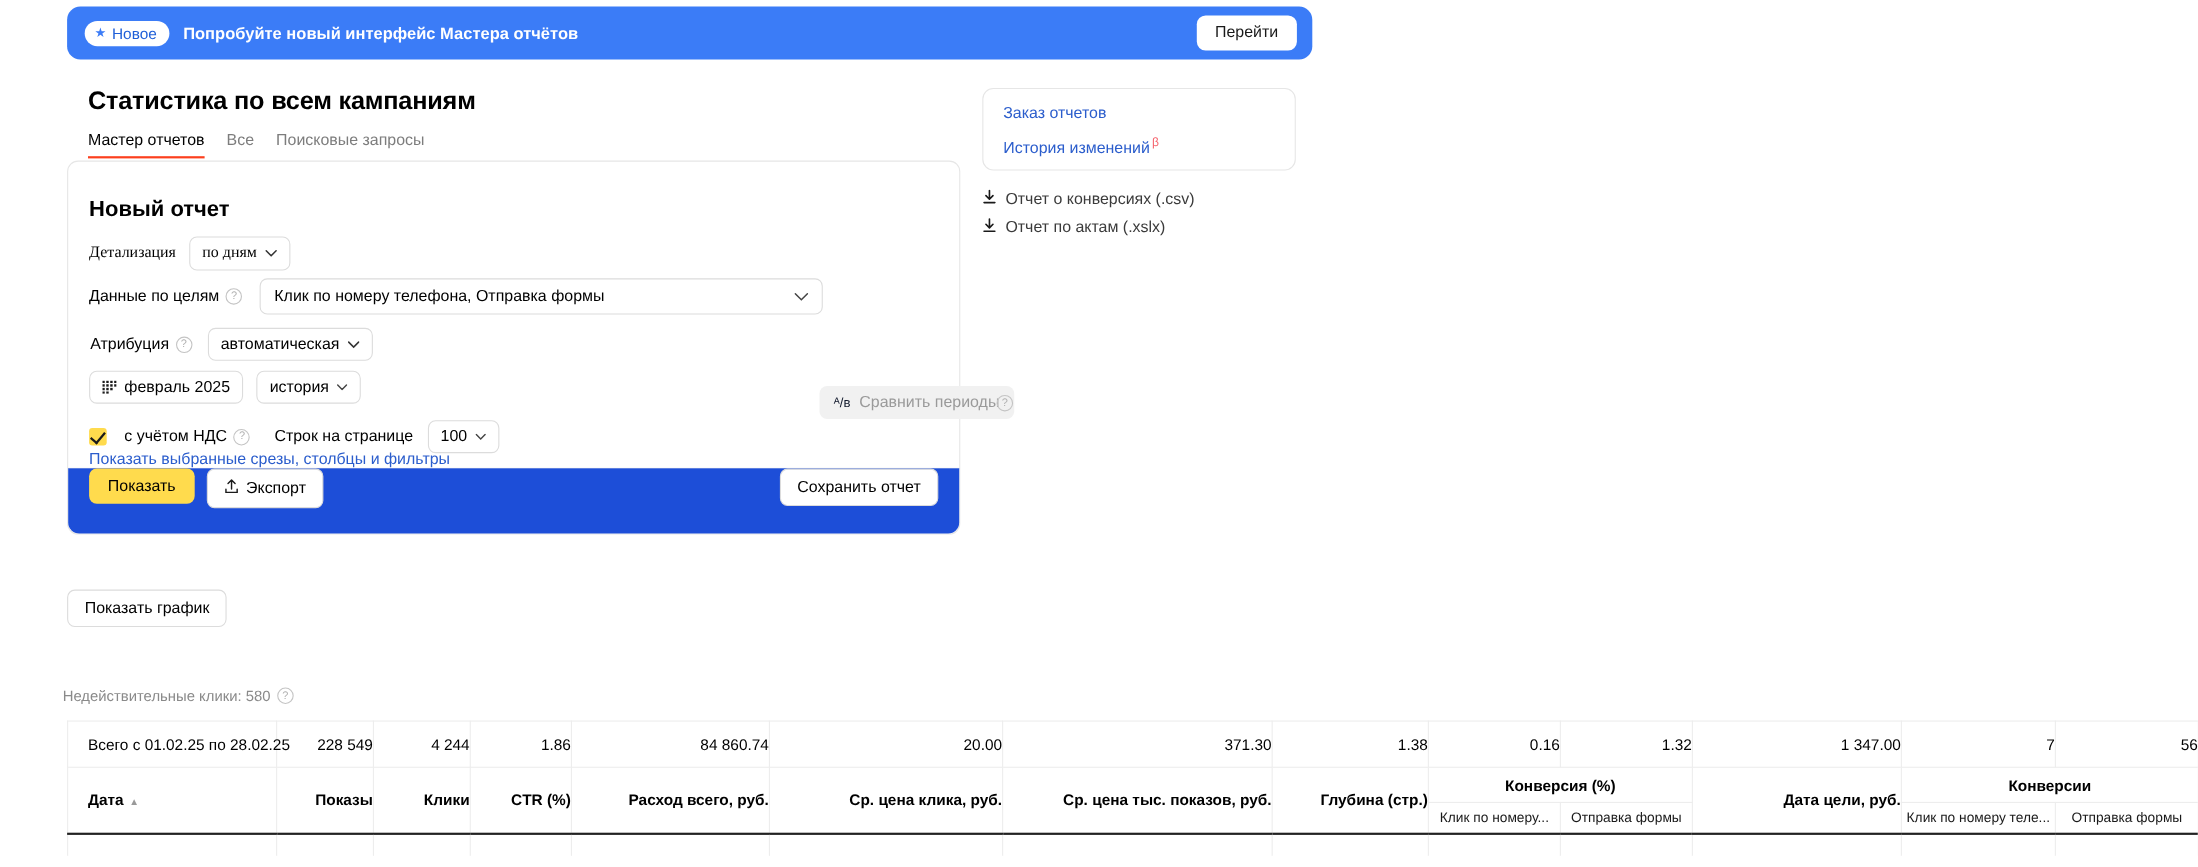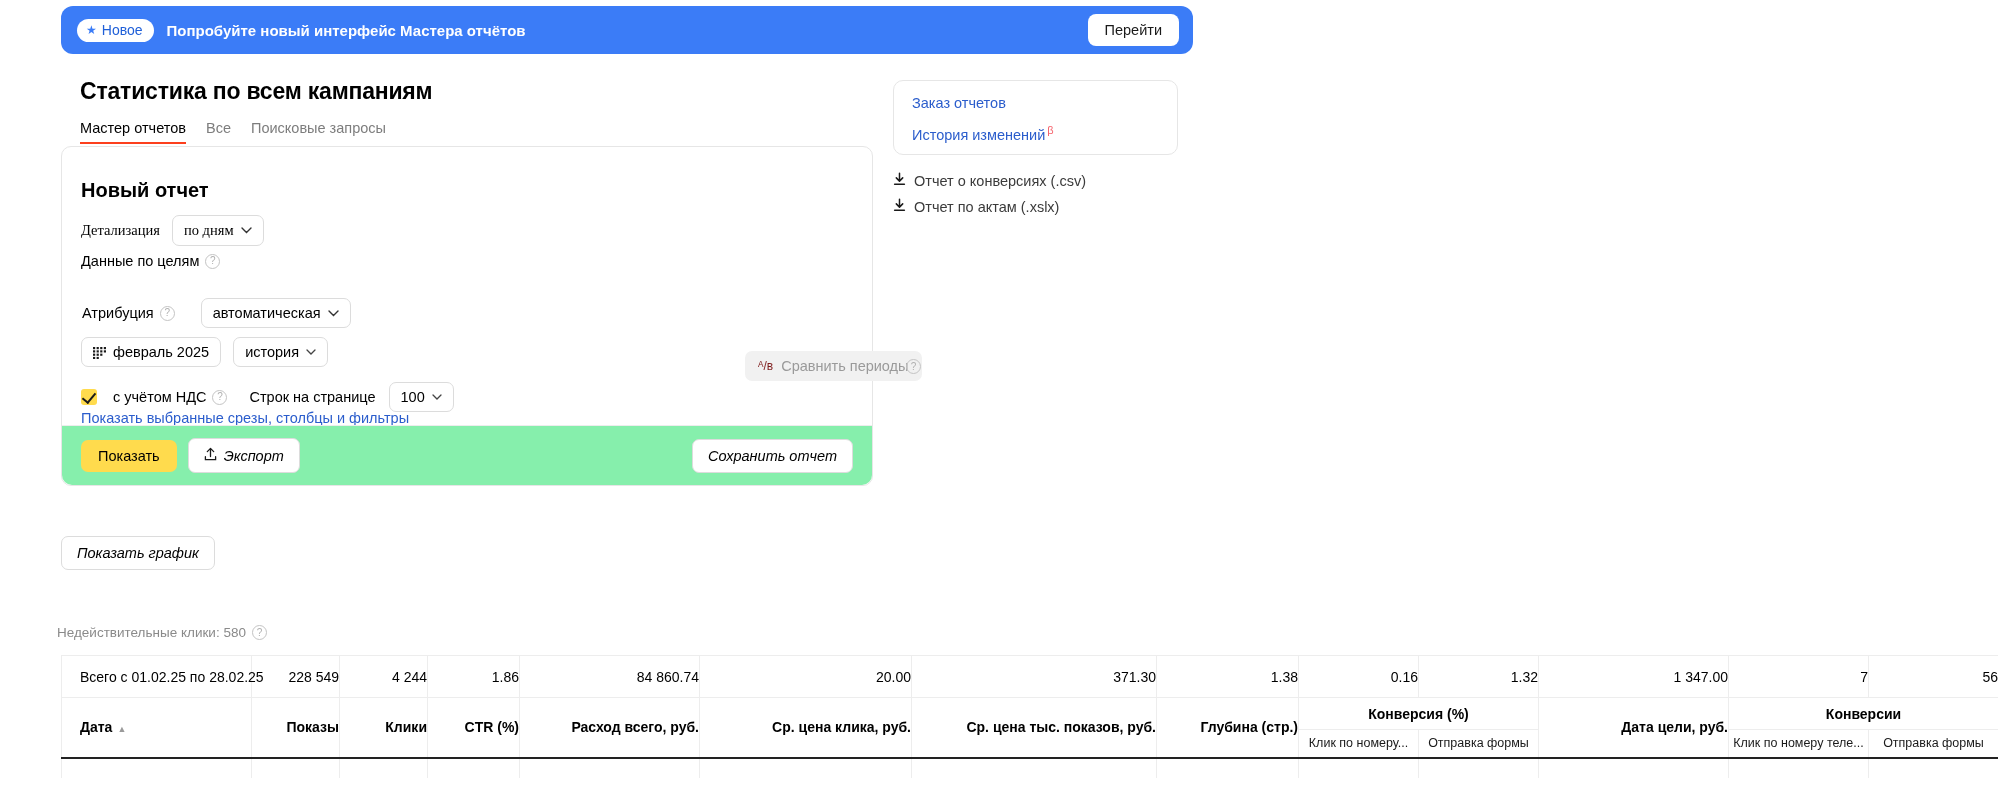--- a/index.html
+++ b/index.html
@@ -76,50 +76,50 @@
     display:flex; align-items:center; padding:0 12px; cursor:pointer;
     justify-content:space-between; white-space:nowrap;
   }
   .btn-compare {
     position:absolute; left:683px; top:204px;
     display:flex; align-items:center; gap:8px;
     background:#f1f1f1; color:#9a9a9a; border:none; border-radius:7px;
     font-family:inherit; font-size:14.5px; padding:7px 13px; white-space:nowrap;
     cursor:default;
   }
-  .ab-ico { font-size:12px; color:#7f1d1d; }
+  .ab-ico { font-size:12px; color:#0f172a; }
   .qmark-out { position:absolute; left:838px; top:212px; }
   .cal-ico { display:inline-block; width:13px; height:12px; flex:none; }
   .checkbox {
     width:16px; height:16px; border-radius:3px; background:#ffdb4d;
     position:relative; flex:none; cursor:pointer;
   }
   .checkbox:after {
     content:""; position:absolute; left:4px; top:1px;
     width:6px; height:11px; border:solid #1a1a1a; border-width:0 2px 2px 0;
     transform:rotate(40deg);
   }
   .link-dotted {
     position:absolute; left:80px; top:409px;
     font-size:14.5px; color:#2b5dcc; cursor:pointer;
     border-bottom:1px dotted #2b5dcc; padding-bottom:1px; white-space:nowrap;
   }
   .form-footer {
     position:absolute; left:0; bottom:0; width:100%; height:60px;
-    background:#86efac; border-top:1px solid #ededed;
-    border-radius:0 0 10px 10px; display:flex; align-items:center; padding:0 19px;
+    background:#1d4ed8; border-top:1px solid #ededed;
+    border-radius:0 0 10px 10px; display:flex; align-items:flex-start; padding:0 19px;
   }
   .btn-primary {
     background:#ffdb4d; border:none; border-radius:7px;
     font-family:inherit; font-size:14.5px; padding:8px 17px; cursor:pointer; color:#000;
   }
   .btn-plain {
     background:#fff; border:1px solid #dcdcdc; border-radius:7px;
     font-family:inherit; font-size:14.5px; padding:8px 15px; cursor:pointer;
-    display:inline-flex; align-items:center; gap:7px; color:#000; white-space:nowrap;font-style:italic;
+    display:inline-flex; align-items:center; gap:7px; color:#000; white-space:nowrap;
   }
 
   
   .right-card {
     position:absolute; left:893px; top:80px; width:285px; height:75px;
     border:1px solid #e6e6e6; border-radius:10px; padding:14px 18px;
   }
   .rlink { font-size:14.5px; color:#2b5dcc; cursor:pointer; white-space:nowrap; display:block; }
   .rlink + .rlink { margin-top:13px; }
   .beta { color:#f5606a; font-size:11px; vertical-align:super; margin-left:2px; }
@@ -190,26 +190,34 @@
 
   <button class="btn-compare">
     <span class="ab-ico">ᴬ/в</span>
     <span>Сравнить периоды</span>
   </button>
   <span class="qmark qmark-out">?</span>
 
   <div class="row" style="left:19px; top:106px; gap:0;">
     <span class="lbl">Данные по целям</span>
     <span class="qmark">?</span>
+    <div class="wide-select" style="margin-left:16px;">
+      <span>Клик по номеру телефона, Отправка формы</span>
+      <span class="chev">
+        <svg width="13" height="8" viewBox="0 0 13 8">
+            <path d="M1 1l5.5 5.5L12 1" stroke="#444" stroke-width="1.4" fill="none" stroke-linecap="round"></path>
+          </svg>
+      </span>
+    </div>
   </div>
 
   <div class="row" style="left:20px; top:151px; gap:0;">
     <span class="lbl">Атрибуция</span>
     <span class="qmark">?</span>
-    <button class="pill" style="margin-left:26px;">
+    <button class="pill" style="margin-left:14px;">
       <span>автоматическая</span>
       <span class="chev">
         <svg width="11" height="7" viewBox="0 0 11 7">
             <path d="M1 1l4.5 4.5L10 1" stroke="#333" stroke-width="1.4" fill="none" stroke-linecap="round"></path>
           </svg>
       </span>
     </button>
   </div>
 
   <div class="row" style="left:19px; top:190px; gap:12px;">

